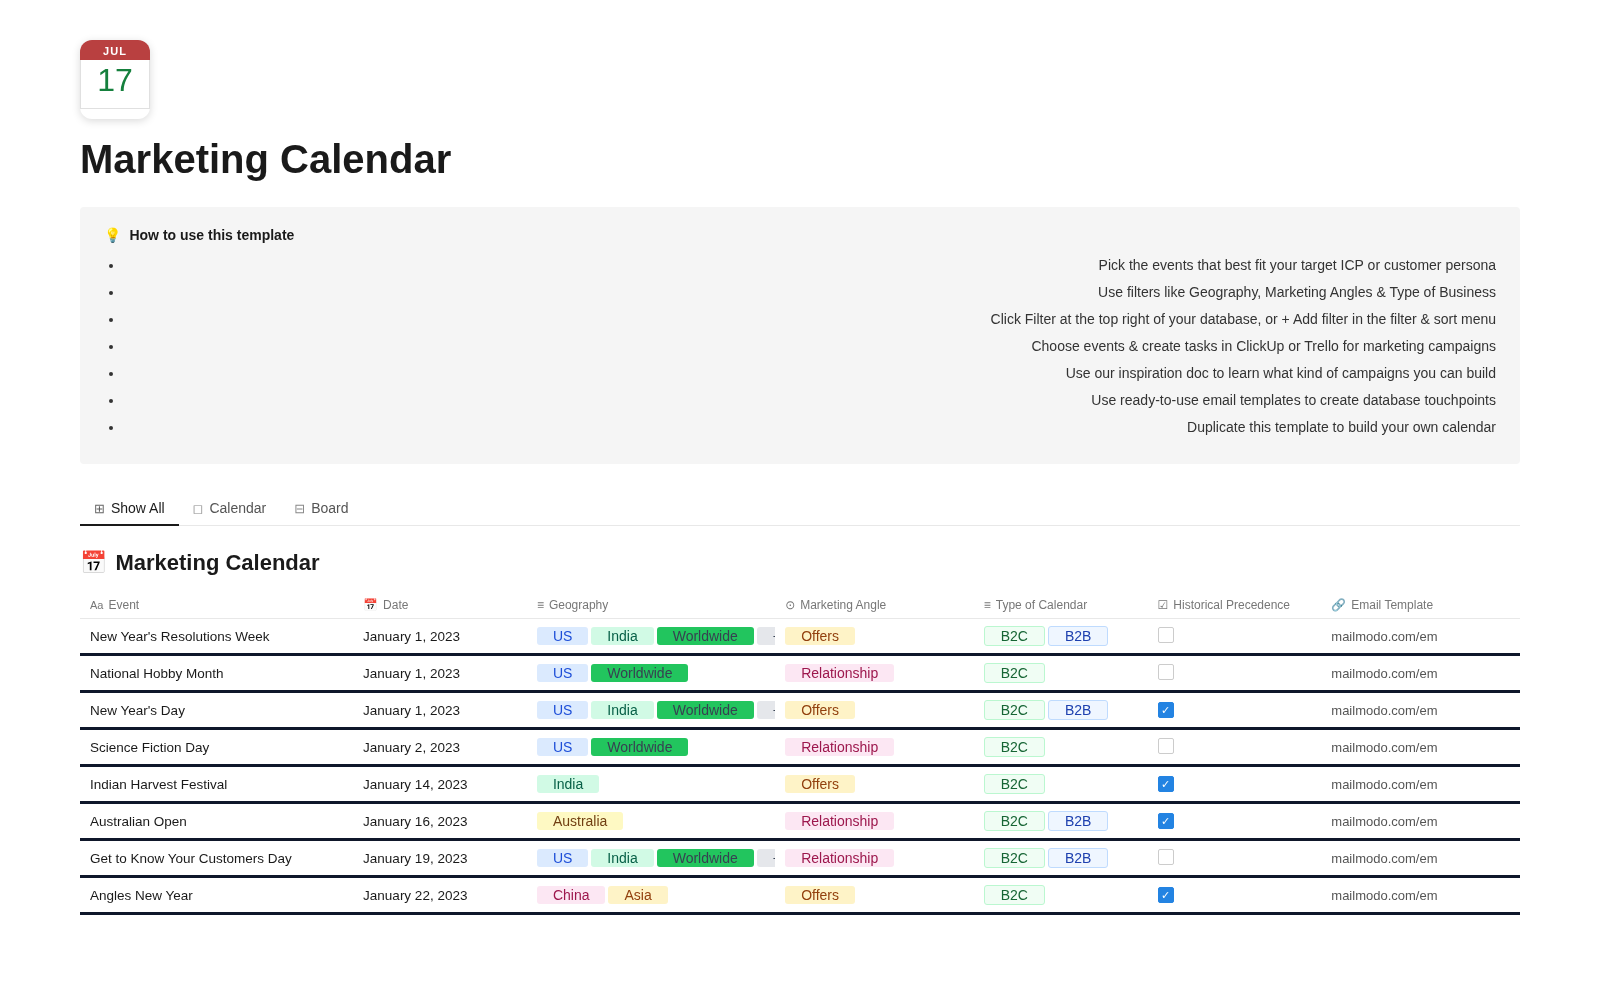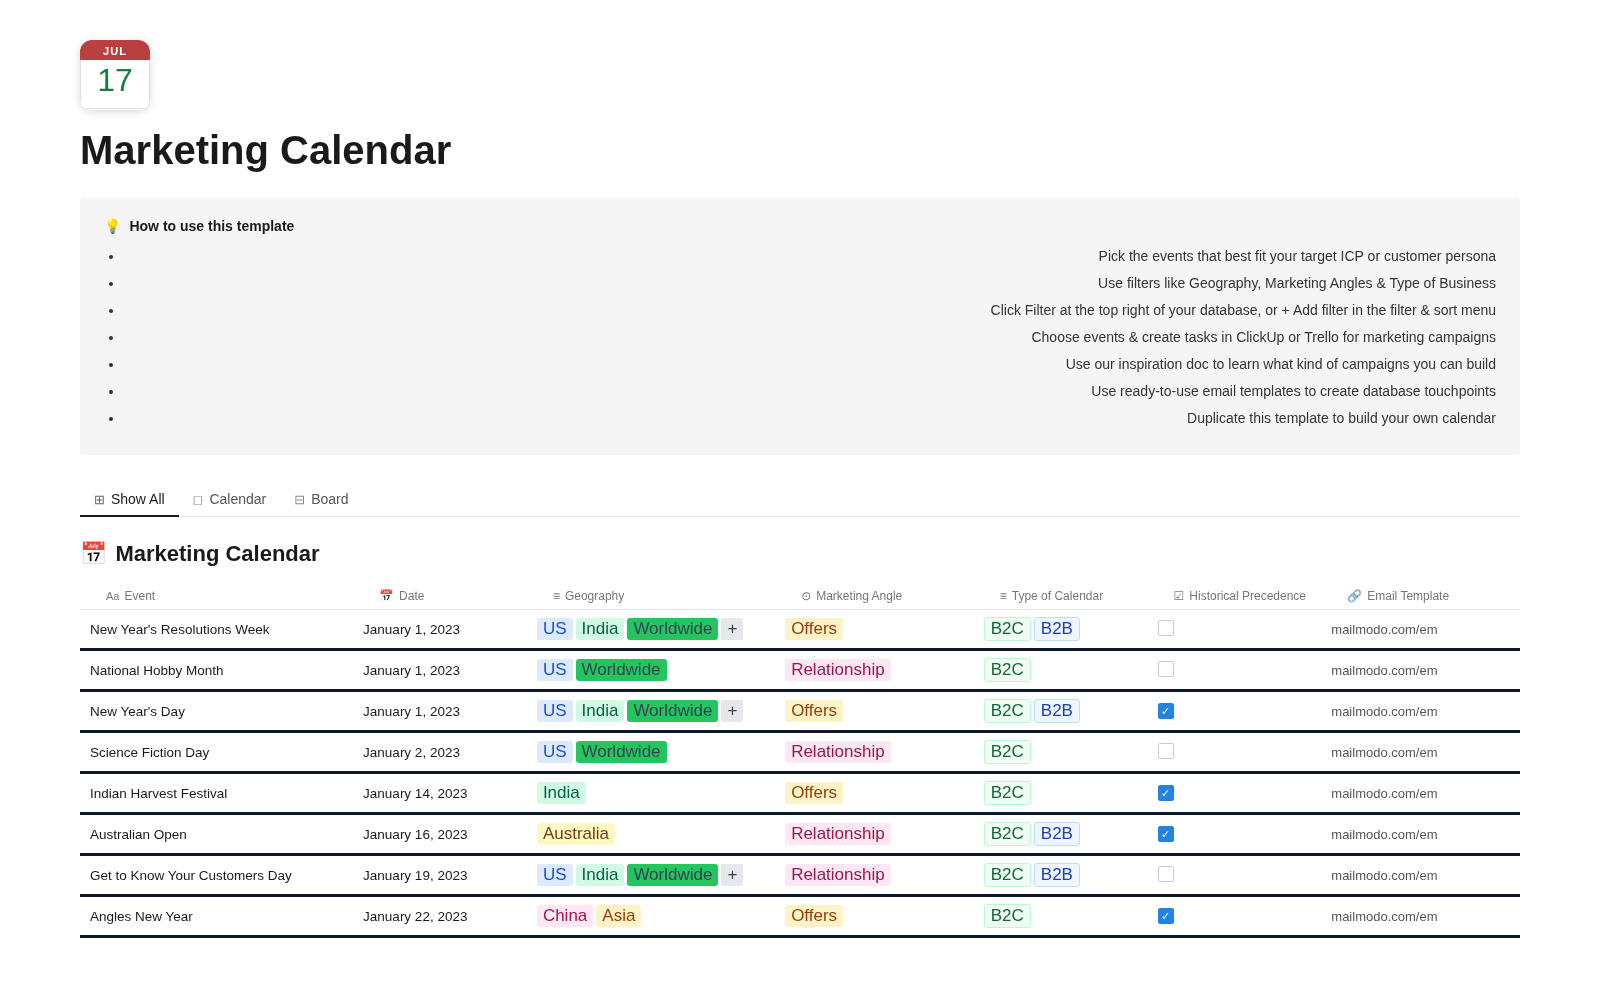--- a/index.html
+++ b/index.html
@@ -12,21 +12,21 @@
 
     .page-container {
       max-width: 1600px;
       padding: 40px 80px 80px 80px;
       background: #fff;
       min-height: 999px;
     }
 
     .calendar-icon {
       width: 70px;
-      height: 70px;
+      height: 79px;
       border-radius: 12px;
       overflow: hidden;
       margin-bottom: 16px;
       box-shadow: 0 2px 8px rgba(0,0,0,0.15);
     }
     .calendar-icon-top {
       background: #b94040;
       color: white;
       text-align: center;
       font-size: 11px;
@@ -136,21 +136,20 @@
       color: #777;
       border-bottom: 1px solid #e8e8e8;
       background: #fff;
       white-space: nowrap;
       overflow: hidden;
     }
     .database-table th .col-header {
       display: flex;
       align-items: center;
       gap: 5px;
-      margin-left: 16px;
     }
 
     .database-table td {
       padding: 7px 10px;
       border-bottom: 3px solid #0f172a;
       font-size: 13.5px;
       color: #1a1a1a;
       vertical-align: middle;
       overflow: hidden;
       white-space: nowrap;
@@ -161,22 +160,22 @@
     .col-geo { width: 200px; }
     .col-angle { width: 160px; }
     .col-biz { width: 140px; }
     .col-hist { width: 140px; }
     .col-email { width: 160px; }
 
     .tag {
       display: inline-flex;
       align-items: center;
       border-radius: 3px;
-      padding: 1px 6px;
-      font-size: 17px;
+      padding: 1px 16px;
+      font-size: 14px;
       font-weight: 500;
       margin-right: 3px;
       white-space: nowrap;
     }
 
     .tag-us { background: #dbeafe; color: #1d4ed8; }
     .tag-india { background: #d1fae5; color: #065f46; }
     .tag-worldwide { background: #22c55e; color: #374151; }
     .tag-china { background: #fce7f3; color: #9d174d; }
     .tag-asia { background: #fef3c7; color: #92400e; }

